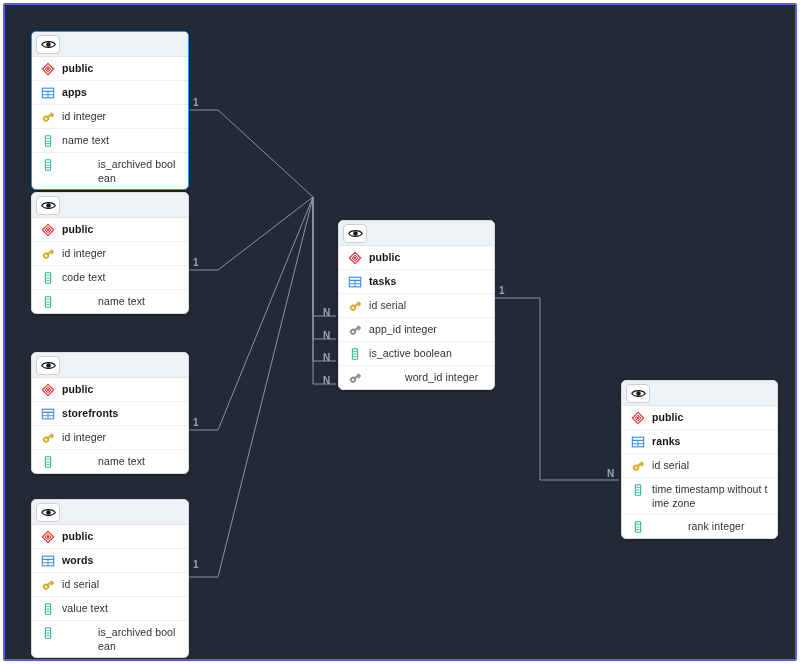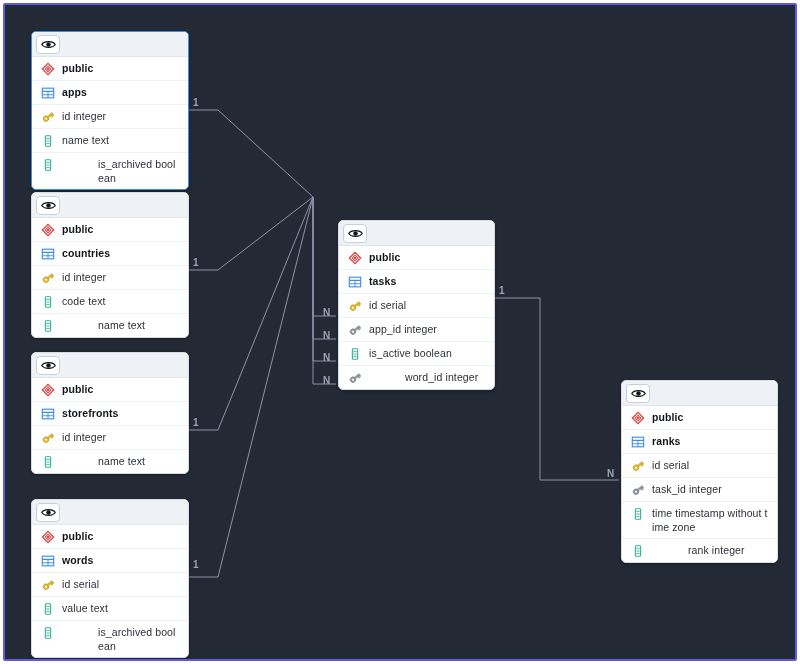--- a/index.html
+++ b/index.html
@@ -187,61 +187,100 @@
             </div>
           </div>
           <div class="row schema">
             <svg viewBox="0 0 16 16" class="ico">
               <path d="M8 1.6 L14.4 8 L8 14.4 L1.6 8 Z" fill="none" stroke="#e23d3d" stroke-width="1.5"></path>
               <path d="M8 4.6 L11.4 8 L8 11.4 L4.6 8 Z" fill="none" stroke="#e23d3d" stroke-width="1.1"></path>
               <circle cx="8" cy="8" r="1.7" fill="#e23d3d"></circle>
             </svg>
             <span class="txt">public</span>
           </div>
+          <div class="row">
+            <svg viewBox="0 0 16 16" class="ico">
+              <g transform="rotate(-40 8 8)">
+                <circle cx="5" cy="8" r="3.1" fill="#edc22e" stroke="#b8951e" stroke-width="0.9"></circle>
+                <circle cx="5" cy="8" r="1.1" fill="#ffffff"></circle>
+                <rect x="7.4" y="7.05" width="7.2" height="1.9" fill="#edc22e" stroke="#b8951e" stroke-width="0.7"></rect>
+                <rect x="11.2" y="8.9" width="1.5" height="2.2" fill="#edc22e" stroke="#b8951e" stroke-width="0.6"></rect>
+                <rect x="13.2" y="8.9" width="1.4" height="1.7" fill="#edc22e" stroke="#b8951e" stroke-width="0.6"></rect>
+              </g>
+            </svg>
+            <span class="txt">id integer</span>
+          </div>
+          <div class="row">
+            <svg viewBox="0 0 16 16" class="ico">
+              <rect x="5" y="2" width="6" height="12" rx="1" fill="#ffffff" stroke="#34b397" stroke-width="1.3"></rect>
+              <line x1="6.2" y1="5" x2="9.8" y2="5" stroke="#34b397" stroke-width="1.1"></line>
+              <line x1="6.2" y1="8" x2="9.8" y2="8" stroke="#34b397" stroke-width="1.1"></line>
+              <line x1="6.2" y1="11" x2="9.8" y2="11" stroke="#34b397" stroke-width="1.1"></line>
+            </svg>
+            <span class="txt">code text</span>
+          </div>
+          <div class="row">
+            <svg viewBox="0 0 16 16" class="ico">
+              <rect x="5" y="2" width="6" height="12" rx="1" fill="#ffffff" stroke="#34b397" stroke-width="1.3"></rect>
+              <line x1="6.2" y1="5" x2="9.8" y2="5" stroke="#34b397" stroke-width="1.1"></line>
+              <line x1="6.2" y1="8" x2="9.8" y2="8" stroke="#34b397" stroke-width="1.1"></line>
+              <line x1="6.2" y1="11" x2="9.8" y2="11" stroke="#34b397" stroke-width="1.1"></line>
+            </svg>
+            <span class="txt">name text</span>
+          </div>
+        </div>
+        <div class="card" style="left: 26px; top: 347px; width: 158px;">
+          <div class="card-head">
+            <div class="eye-btn">
+              <svg viewBox="0 0 20 14" width="15" height="11">
+                <path d="M1 7 C4 2 16 2 19 7 C16 12 4 12 1 7 Z" fill="none" stroke="#111418" stroke-width="1.6"></path>
+                <circle cx="10" cy="7" r="3" fill="#111418"></circle>
+              </svg>
+            </div>
+          </div>
+          <div class="row schema">
+            <svg viewBox="0 0 16 16" class="ico">
+              <path d="M8 1.6 L14.4 8 L8 14.4 L1.6 8 Z" fill="none" stroke="#e23d3d" stroke-width="1.5"></path>
+              <path d="M8 4.6 L11.4 8 L8 11.4 L4.6 8 Z" fill="none" stroke="#e23d3d" stroke-width="1.1"></path>
+              <circle cx="8" cy="8" r="1.7" fill="#e23d3d"></circle>
+            </svg>
+            <span class="txt">public</span>
+          </div>
           <div class="row tablename">
             <svg viewBox="0 0 16 16" class="ico">
               <rect x="1.5" y="2.5" width="13" height="11" fill="none" stroke="#3d8ee8" stroke-width="1.3"></rect>
               <line x1="1.5" y1="6.2" x2="14.5" y2="6.2" stroke="#3d8ee8" stroke-width="1.3"></line>
               <line x1="1.5" y1="10" x2="14.5" y2="10" stroke="#3d8ee8" stroke-width="1.1"></line>
               <line x1="8" y1="6.2" x2="8" y2="13.5" stroke="#3d8ee8" stroke-width="1.1"></line>
             </svg>
-            <span class="txt">countries</span>
+            <span class="txt">storefronts</span>
           </div>
           <div class="row">
             <svg viewBox="0 0 16 16" class="ico">
               <g transform="rotate(-40 8 8)">
                 <circle cx="5" cy="8" r="3.1" fill="#edc22e" stroke="#b8951e" stroke-width="0.9"></circle>
                 <circle cx="5" cy="8" r="1.1" fill="#ffffff"></circle>
                 <rect x="7.4" y="7.05" width="7.2" height="1.9" fill="#edc22e" stroke="#b8951e" stroke-width="0.7"></rect>
                 <rect x="11.2" y="8.9" width="1.5" height="2.2" fill="#edc22e" stroke="#b8951e" stroke-width="0.6"></rect>
                 <rect x="13.2" y="8.9" width="1.4" height="1.7" fill="#edc22e" stroke="#b8951e" stroke-width="0.6"></rect>
               </g>
             </svg>
             <span class="txt">id integer</span>
           </div>
           <div class="row">
             <svg viewBox="0 0 16 16" class="ico">
               <rect x="5" y="2" width="6" height="12" rx="1" fill="#ffffff" stroke="#34b397" stroke-width="1.3"></rect>
               <line x1="6.2" y1="5" x2="9.8" y2="5" stroke="#34b397" stroke-width="1.1"></line>
               <line x1="6.2" y1="8" x2="9.8" y2="8" stroke="#34b397" stroke-width="1.1"></line>
               <line x1="6.2" y1="11" x2="9.8" y2="11" stroke="#34b397" stroke-width="1.1"></line>
             </svg>
-            <span class="txt">code text</span>
-          </div>
-          <div class="row">
-            <svg viewBox="0 0 16 16" class="ico">
-              <rect x="5" y="2" width="6" height="12" rx="1" fill="#ffffff" stroke="#34b397" stroke-width="1.3"></rect>
-              <line x1="6.2" y1="5" x2="9.8" y2="5" stroke="#34b397" stroke-width="1.1"></line>
-              <line x1="6.2" y1="8" x2="9.8" y2="8" stroke="#34b397" stroke-width="1.1"></line>
-              <line x1="6.2" y1="11" x2="9.8" y2="11" stroke="#34b397" stroke-width="1.1"></line>
-            </svg>
             <span class="txt">name text</span>
           </div>
         </div>
-        <div class="card" style="left: 26px; top: 347px; width: 158px;">
+        <div class="card" style="left: 26px; top: 494px; width: 158px;">
           <div class="card-head">
             <div class="eye-btn">
               <svg viewBox="0 0 20 14" width="15" height="11">
                 <path d="M1 7 C4 2 16 2 19 7 C16 12 4 12 1 7 Z" fill="none" stroke="#111418" stroke-width="1.6"></path>
                 <circle cx="10" cy="7" r="3" fill="#111418"></circle>
               </svg>
             </div>
           </div>
           <div class="row schema">
             <svg viewBox="0 0 16 16" class="ico">
@@ -251,45 +290,54 @@
             </svg>
             <span class="txt">public</span>
           </div>
           <div class="row tablename">
             <svg viewBox="0 0 16 16" class="ico">
               <rect x="1.5" y="2.5" width="13" height="11" fill="none" stroke="#3d8ee8" stroke-width="1.3"></rect>
               <line x1="1.5" y1="6.2" x2="14.5" y2="6.2" stroke="#3d8ee8" stroke-width="1.3"></line>
               <line x1="1.5" y1="10" x2="14.5" y2="10" stroke="#3d8ee8" stroke-width="1.1"></line>
               <line x1="8" y1="6.2" x2="8" y2="13.5" stroke="#3d8ee8" stroke-width="1.1"></line>
             </svg>
-            <span class="txt">storefronts</span>
-          </div>
-          <div class="row">
-            <svg viewBox="0 0 16 16" class="ico">
-              <g transform="rotate(-40 8 8)">
-                <circle cx="5" cy="8" r="3.1" fill="#edc22e" stroke="#b8951e" stroke-width="0.9"></circle>
-                <circle cx="5" cy="8" r="1.1" fill="#ffffff"></circle>
-                <rect x="7.4" y="7.05" width="7.2" height="1.9" fill="#edc22e" stroke="#b8951e" stroke-width="0.7"></rect>
-                <rect x="11.2" y="8.9" width="1.5" height="2.2" fill="#edc22e" stroke="#b8951e" stroke-width="0.6"></rect>
-                <rect x="13.2" y="8.9" width="1.4" height="1.7" fill="#edc22e" stroke="#b8951e" stroke-width="0.6"></rect>
-              </g>
-            </svg>
-            <span class="txt">id integer</span>
-          </div>
-          <div class="row">
-            <svg viewBox="0 0 16 16" class="ico">
-              <rect x="5" y="2" width="6" height="12" rx="1" fill="#ffffff" stroke="#34b397" stroke-width="1.3"></rect>
-              <line x1="6.2" y1="5" x2="9.8" y2="5" stroke="#34b397" stroke-width="1.1"></line>
-              <line x1="6.2" y1="8" x2="9.8" y2="8" stroke="#34b397" stroke-width="1.1"></line>
-              <line x1="6.2" y1="11" x2="9.8" y2="11" stroke="#34b397" stroke-width="1.1"></line>
-            </svg>
-            <span class="txt">name text</span>
-          </div>
-        </div>
-        <div class="card" style="left: 26px; top: 494px; width: 158px;">
+            <span class="txt">words</span>
+          </div>
+          <div class="row">
+            <svg viewBox="0 0 16 16" class="ico">
+              <g transform="rotate(-40 8 8)">
+                <circle cx="5" cy="8" r="3.1" fill="#edc22e" stroke="#b8951e" stroke-width="0.9"></circle>
+                <circle cx="5" cy="8" r="1.1" fill="#ffffff"></circle>
+                <rect x="7.4" y="7.05" width="7.2" height="1.9" fill="#edc22e" stroke="#b8951e" stroke-width="0.7"></rect>
+                <rect x="11.2" y="8.9" width="1.5" height="2.2" fill="#edc22e" stroke="#b8951e" stroke-width="0.6"></rect>
+                <rect x="13.2" y="8.9" width="1.4" height="1.7" fill="#edc22e" stroke="#b8951e" stroke-width="0.6"></rect>
+              </g>
+            </svg>
+            <span class="txt">id serial</span>
+          </div>
+          <div class="row">
+            <svg viewBox="0 0 16 16" class="ico">
+              <rect x="5" y="2" width="6" height="12" rx="1" fill="#ffffff" stroke="#34b397" stroke-width="1.3"></rect>
+              <line x1="6.2" y1="5" x2="9.8" y2="5" stroke="#34b397" stroke-width="1.1"></line>
+              <line x1="6.2" y1="8" x2="9.8" y2="8" stroke="#34b397" stroke-width="1.1"></line>
+              <line x1="6.2" y1="11" x2="9.8" y2="11" stroke="#34b397" stroke-width="1.1"></line>
+            </svg>
+            <span class="txt">value text</span>
+          </div>
+          <div class="row">
+            <svg viewBox="0 0 16 16" class="ico">
+              <rect x="5" y="2" width="6" height="12" rx="1" fill="#ffffff" stroke="#34b397" stroke-width="1.3"></rect>
+              <line x1="6.2" y1="5" x2="9.8" y2="5" stroke="#34b397" stroke-width="1.1"></line>
+              <line x1="6.2" y1="8" x2="9.8" y2="8" stroke="#34b397" stroke-width="1.1"></line>
+              <line x1="6.2" y1="11" x2="9.8" y2="11" stroke="#34b397" stroke-width="1.1"></line>
+            </svg>
+            <span class="txt">is_archived boolean</span>
+          </div>
+        </div>
+        <div class="card" style="left: 333px; top: 215px; width: 157px;">
           <div class="card-head">
             <div class="eye-btn">
               <svg viewBox="0 0 20 14" width="15" height="11">
                 <path d="M1 7 C4 2 16 2 19 7 C16 12 4 12 1 7 Z" fill="none" stroke="#111418" stroke-width="1.6"></path>
                 <circle cx="10" cy="7" r="3" fill="#111418"></circle>
               </svg>
             </div>
           </div>
           <div class="row schema">
             <svg viewBox="0 0 16 16" class="ico">
@@ -299,54 +347,69 @@
             </svg>
             <span class="txt">public</span>
           </div>
           <div class="row tablename">
             <svg viewBox="0 0 16 16" class="ico">
               <rect x="1.5" y="2.5" width="13" height="11" fill="none" stroke="#3d8ee8" stroke-width="1.3"></rect>
               <line x1="1.5" y1="6.2" x2="14.5" y2="6.2" stroke="#3d8ee8" stroke-width="1.3"></line>
               <line x1="1.5" y1="10" x2="14.5" y2="10" stroke="#3d8ee8" stroke-width="1.1"></line>
               <line x1="8" y1="6.2" x2="8" y2="13.5" stroke="#3d8ee8" stroke-width="1.1"></line>
             </svg>
-            <span class="txt">words</span>
+            <span class="txt">tasks</span>
           </div>
           <div class="row">
             <svg viewBox="0 0 16 16" class="ico">
               <g transform="rotate(-40 8 8)">
                 <circle cx="5" cy="8" r="3.1" fill="#edc22e" stroke="#b8951e" stroke-width="0.9"></circle>
                 <circle cx="5" cy="8" r="1.1" fill="#ffffff"></circle>
                 <rect x="7.4" y="7.05" width="7.2" height="1.9" fill="#edc22e" stroke="#b8951e" stroke-width="0.7"></rect>
                 <rect x="11.2" y="8.9" width="1.5" height="2.2" fill="#edc22e" stroke="#b8951e" stroke-width="0.6"></rect>
                 <rect x="13.2" y="8.9" width="1.4" height="1.7" fill="#edc22e" stroke="#b8951e" stroke-width="0.6"></rect>
               </g>
             </svg>
             <span class="txt">id serial</span>
           </div>
           <div class="row">
             <svg viewBox="0 0 16 16" class="ico">
-              <rect x="5" y="2" width="6" height="12" rx="1" fill="#ffffff" stroke="#34b397" stroke-width="1.3"></rect>
-              <line x1="6.2" y1="5" x2="9.8" y2="5" stroke="#34b397" stroke-width="1.1"></line>
-              <line x1="6.2" y1="8" x2="9.8" y2="8" stroke="#34b397" stroke-width="1.1"></line>
-              <line x1="6.2" y1="11" x2="9.8" y2="11" stroke="#34b397" stroke-width="1.1"></line>
-            </svg>
-            <span class="txt">value text</span>
-          </div>
-          <div class="row">
-            <svg viewBox="0 0 16 16" class="ico">
-              <rect x="5" y="2" width="6" height="12" rx="1" fill="#ffffff" stroke="#34b397" stroke-width="1.3"></rect>
-              <line x1="6.2" y1="5" x2="9.8" y2="5" stroke="#34b397" stroke-width="1.1"></line>
-              <line x1="6.2" y1="8" x2="9.8" y2="8" stroke="#34b397" stroke-width="1.1"></line>
-              <line x1="6.2" y1="11" x2="9.8" y2="11" stroke="#34b397" stroke-width="1.1"></line>
-            </svg>
-            <span class="txt">is_archived boolean</span>
-          </div>
-        </div>
-        <div class="card" style="left: 333px; top: 215px; width: 157px;">
+              <g transform="rotate(-40 8 8)">
+                <circle cx="5" cy="8" r="3.1" fill="#9aa0aa" stroke="#777d86" stroke-width="0.9"></circle>
+                <circle cx="5" cy="8" r="1.1" fill="#ffffff"></circle>
+                <rect x="7.4" y="7.05" width="7.2" height="1.9" fill="#9aa0aa" stroke="#777d86" stroke-width="0.7"></rect>
+                <rect x="11.2" y="8.9" width="1.5" height="2.2" fill="#9aa0aa" stroke="#777d86" stroke-width="0.6"></rect>
+                <rect x="13.2" y="8.9" width="1.4" height="1.7" fill="#9aa0aa" stroke="#777d86" stroke-width="0.6"></rect>
+              </g>
+            </svg>
+            <span class="txt">app_id integer</span>
+          </div>
+          <div class="row">
+            <svg viewBox="0 0 16 16" class="ico">
+              <rect x="5" y="2" width="6" height="12" rx="1" fill="#ffffff" stroke="#34b397" stroke-width="1.3"></rect>
+              <line x1="6.2" y1="5" x2="9.8" y2="5" stroke="#34b397" stroke-width="1.1"></line>
+              <line x1="6.2" y1="8" x2="9.8" y2="8" stroke="#34b397" stroke-width="1.1"></line>
+              <line x1="6.2" y1="11" x2="9.8" y2="11" stroke="#34b397" stroke-width="1.1"></line>
+            </svg>
+            <span class="txt">is_active boolean</span>
+          </div>
+          <div class="row">
+            <svg viewBox="0 0 16 16" class="ico">
+              <g transform="rotate(-40 8 8)">
+                <circle cx="5" cy="8" r="3.1" fill="#9aa0aa" stroke="#777d86" stroke-width="0.9"></circle>
+                <circle cx="5" cy="8" r="1.1" fill="#ffffff"></circle>
+                <rect x="7.4" y="7.05" width="7.2" height="1.9" fill="#9aa0aa" stroke="#777d86" stroke-width="0.7"></rect>
+                <rect x="11.2" y="8.9" width="1.5" height="2.2" fill="#9aa0aa" stroke="#777d86" stroke-width="0.6"></rect>
+                <rect x="13.2" y="8.9" width="1.4" height="1.7" fill="#9aa0aa" stroke="#777d86" stroke-width="0.6"></rect>
+              </g>
+            </svg>
+            <span class="txt">word_id integer</span>
+          </div>
+        </div>
+        <div class="card" style="left: 616px; top: 375px; width: 157px;">
           <div class="card-head">
             <div class="eye-btn">
               <svg viewBox="0 0 20 14" width="15" height="11">
                 <path d="M1 7 C4 2 16 2 19 7 C16 12 4 12 1 7 Z" fill="none" stroke="#111418" stroke-width="1.6"></path>
                 <circle cx="10" cy="7" r="3" fill="#111418"></circle>
               </svg>
             </div>
           </div>
           <div class="row schema">
             <svg viewBox="0 0 16 16" class="ico">
@@ -356,117 +419,33 @@
             </svg>
             <span class="txt">public</span>
           </div>
           <div class="row tablename">
             <svg viewBox="0 0 16 16" class="ico">
               <rect x="1.5" y="2.5" width="13" height="11" fill="none" stroke="#3d8ee8" stroke-width="1.3"></rect>
               <line x1="1.5" y1="6.2" x2="14.5" y2="6.2" stroke="#3d8ee8" stroke-width="1.3"></line>
               <line x1="1.5" y1="10" x2="14.5" y2="10" stroke="#3d8ee8" stroke-width="1.1"></line>
               <line x1="8" y1="6.2" x2="8" y2="13.5" stroke="#3d8ee8" stroke-width="1.1"></line>
             </svg>
-            <span class="txt">tasks</span>
+            <span class="txt">ranks</span>
           </div>
           <div class="row">
             <svg viewBox="0 0 16 16" class="ico">
               <g transform="rotate(-40 8 8)">
                 <circle cx="5" cy="8" r="3.1" fill="#edc22e" stroke="#b8951e" stroke-width="0.9"></circle>
                 <circle cx="5" cy="8" r="1.1" fill="#ffffff"></circle>
                 <rect x="7.4" y="7.05" width="7.2" height="1.9" fill="#edc22e" stroke="#b8951e" stroke-width="0.7"></rect>
                 <rect x="11.2" y="8.9" width="1.5" height="2.2" fill="#edc22e" stroke="#b8951e" stroke-width="0.6"></rect>
                 <rect x="13.2" y="8.9" width="1.4" height="1.7" fill="#edc22e" stroke="#b8951e" stroke-width="0.6"></rect>
               </g>
             </svg>
             <span class="txt">id serial</span>
-          </div>
-          <div class="row">
-            <svg viewBox="0 0 16 16" class="ico">
-              <g transform="rotate(-40 8 8)">
-                <circle cx="5" cy="8" r="3.1" fill="#9aa0aa" stroke="#777d86" stroke-width="0.9"></circle>
-                <circle cx="5" cy="8" r="1.1" fill="#ffffff"></circle>
-                <rect x="7.4" y="7.05" width="7.2" height="1.9" fill="#9aa0aa" stroke="#777d86" stroke-width="0.7"></rect>
-                <rect x="11.2" y="8.9" width="1.5" height="2.2" fill="#9aa0aa" stroke="#777d86" stroke-width="0.6"></rect>
-                <rect x="13.2" y="8.9" width="1.4" height="1.7" fill="#9aa0aa" stroke="#777d86" stroke-width="0.6"></rect>
-              </g>
-            </svg>
-            <span class="txt">app_id integer</span>
-          </div>
-          <div class="row">
-            <svg viewBox="0 0 16 16" class="ico">
-              <rect x="5" y="2" width="6" height="12" rx="1" fill="#ffffff" stroke="#34b397" stroke-width="1.3"></rect>
-              <line x1="6.2" y1="5" x2="9.8" y2="5" stroke="#34b397" stroke-width="1.1"></line>
-              <line x1="6.2" y1="8" x2="9.8" y2="8" stroke="#34b397" stroke-width="1.1"></line>
-              <line x1="6.2" y1="11" x2="9.8" y2="11" stroke="#34b397" stroke-width="1.1"></line>
-            </svg>
-            <span class="txt">is_active boolean</span>
-          </div>
-          <div class="row">
-            <svg viewBox="0 0 16 16" class="ico">
-              <g transform="rotate(-40 8 8)">
-                <circle cx="5" cy="8" r="3.1" fill="#9aa0aa" stroke="#777d86" stroke-width="0.9"></circle>
-                <circle cx="5" cy="8" r="1.1" fill="#ffffff"></circle>
-                <rect x="7.4" y="7.05" width="7.2" height="1.9" fill="#9aa0aa" stroke="#777d86" stroke-width="0.7"></rect>
-                <rect x="11.2" y="8.9" width="1.5" height="2.2" fill="#9aa0aa" stroke="#777d86" stroke-width="0.6"></rect>
-                <rect x="13.2" y="8.9" width="1.4" height="1.7" fill="#9aa0aa" stroke="#777d86" stroke-width="0.6"></rect>
-              </g>
-            </svg>
-            <span class="txt">word_id integer</span>
-          </div>
-        </div>
-        <div class="card" style="left: 616px; top: 375px; width: 157px;">
-          <div class="card-head">
-            <div class="eye-btn">
-              <svg viewBox="0 0 20 14" width="15" height="11">
-                <path d="M1 7 C4 2 16 2 19 7 C16 12 4 12 1 7 Z" fill="none" stroke="#111418" stroke-width="1.6"></path>
-                <circle cx="10" cy="7" r="3" fill="#111418"></circle>
-              </svg>
-            </div>
-          </div>
-          <div class="row schema">
-            <svg viewBox="0 0 16 16" class="ico">
-              <path d="M8 1.6 L14.4 8 L8 14.4 L1.6 8 Z" fill="none" stroke="#e23d3d" stroke-width="1.5"></path>
-              <path d="M8 4.6 L11.4 8 L8 11.4 L4.6 8 Z" fill="none" stroke="#e23d3d" stroke-width="1.1"></path>
-              <circle cx="8" cy="8" r="1.7" fill="#e23d3d"></circle>
-            </svg>
-            <span class="txt">public</span>
-          </div>
-          <div class="row tablename">
-            <svg viewBox="0 0 16 16" class="ico">
-              <rect x="1.5" y="2.5" width="13" height="11" fill="none" stroke="#3d8ee8" stroke-width="1.3"></rect>
-              <line x1="1.5" y1="6.2" x2="14.5" y2="6.2" stroke="#3d8ee8" stroke-width="1.3"></line>
-              <line x1="1.5" y1="10" x2="14.5" y2="10" stroke="#3d8ee8" stroke-width="1.1"></line>
-              <line x1="8" y1="6.2" x2="8" y2="13.5" stroke="#3d8ee8" stroke-width="1.1"></line>
-            </svg>
-            <span class="txt">ranks</span>
-          </div>
-          <div class="row">
-            <svg viewBox="0 0 16 16" class="ico">
-              <g transform="rotate(-40 8 8)">
-                <circle cx="5" cy="8" r="3.1" fill="#edc22e" stroke="#b8951e" stroke-width="0.9"></circle>
-                <circle cx="5" cy="8" r="1.1" fill="#ffffff"></circle>
-                <rect x="7.4" y="7.05" width="7.2" height="1.9" fill="#edc22e" stroke="#b8951e" stroke-width="0.7"></rect>
-                <rect x="11.2" y="8.9" width="1.5" height="2.2" fill="#edc22e" stroke="#b8951e" stroke-width="0.6"></rect>
-                <rect x="13.2" y="8.9" width="1.4" height="1.7" fill="#edc22e" stroke="#b8951e" stroke-width="0.6"></rect>
-              </g>
-            </svg>
-            <span class="txt">id serial</span>
-          </div>
-          <div class="row">
-            <svg viewBox="0 0 16 16" class="ico">
-              <g transform="rotate(-40 8 8)">
-                <circle cx="5" cy="8" r="3.1" fill="#9aa0aa" stroke="#777d86" stroke-width="0.9"></circle>
-                <circle cx="5" cy="8" r="1.1" fill="#ffffff"></circle>
-                <rect x="7.4" y="7.05" width="7.2" height="1.9" fill="#9aa0aa" stroke="#777d86" stroke-width="0.7"></rect>
-                <rect x="11.2" y="8.9" width="1.5" height="2.2" fill="#9aa0aa" stroke="#777d86" stroke-width="0.6"></rect>
-                <rect x="13.2" y="8.9" width="1.4" height="1.7" fill="#9aa0aa" stroke="#777d86" stroke-width="0.6"></rect>
-              </g>
-            </svg>
-            <span class="txt">task_id integer</span>
           </div>
           <div class="row">
             <svg viewBox="0 0 16 16" class="ico">
               <rect x="5" y="2" width="6" height="12" rx="1" fill="#ffffff" stroke="#34b397" stroke-width="1.3"></rect>
               <line x1="6.2" y1="5" x2="9.8" y2="5" stroke="#34b397" stroke-width="1.1"></line>
               <line x1="6.2" y1="8" x2="9.8" y2="8" stroke="#34b397" stroke-width="1.1"></line>
               <line x1="6.2" y1="11" x2="9.8" y2="11" stroke="#34b397" stroke-width="1.1"></line>
             </svg>
             <span class="txt">time timestamp without time zone</span>
           </div>

